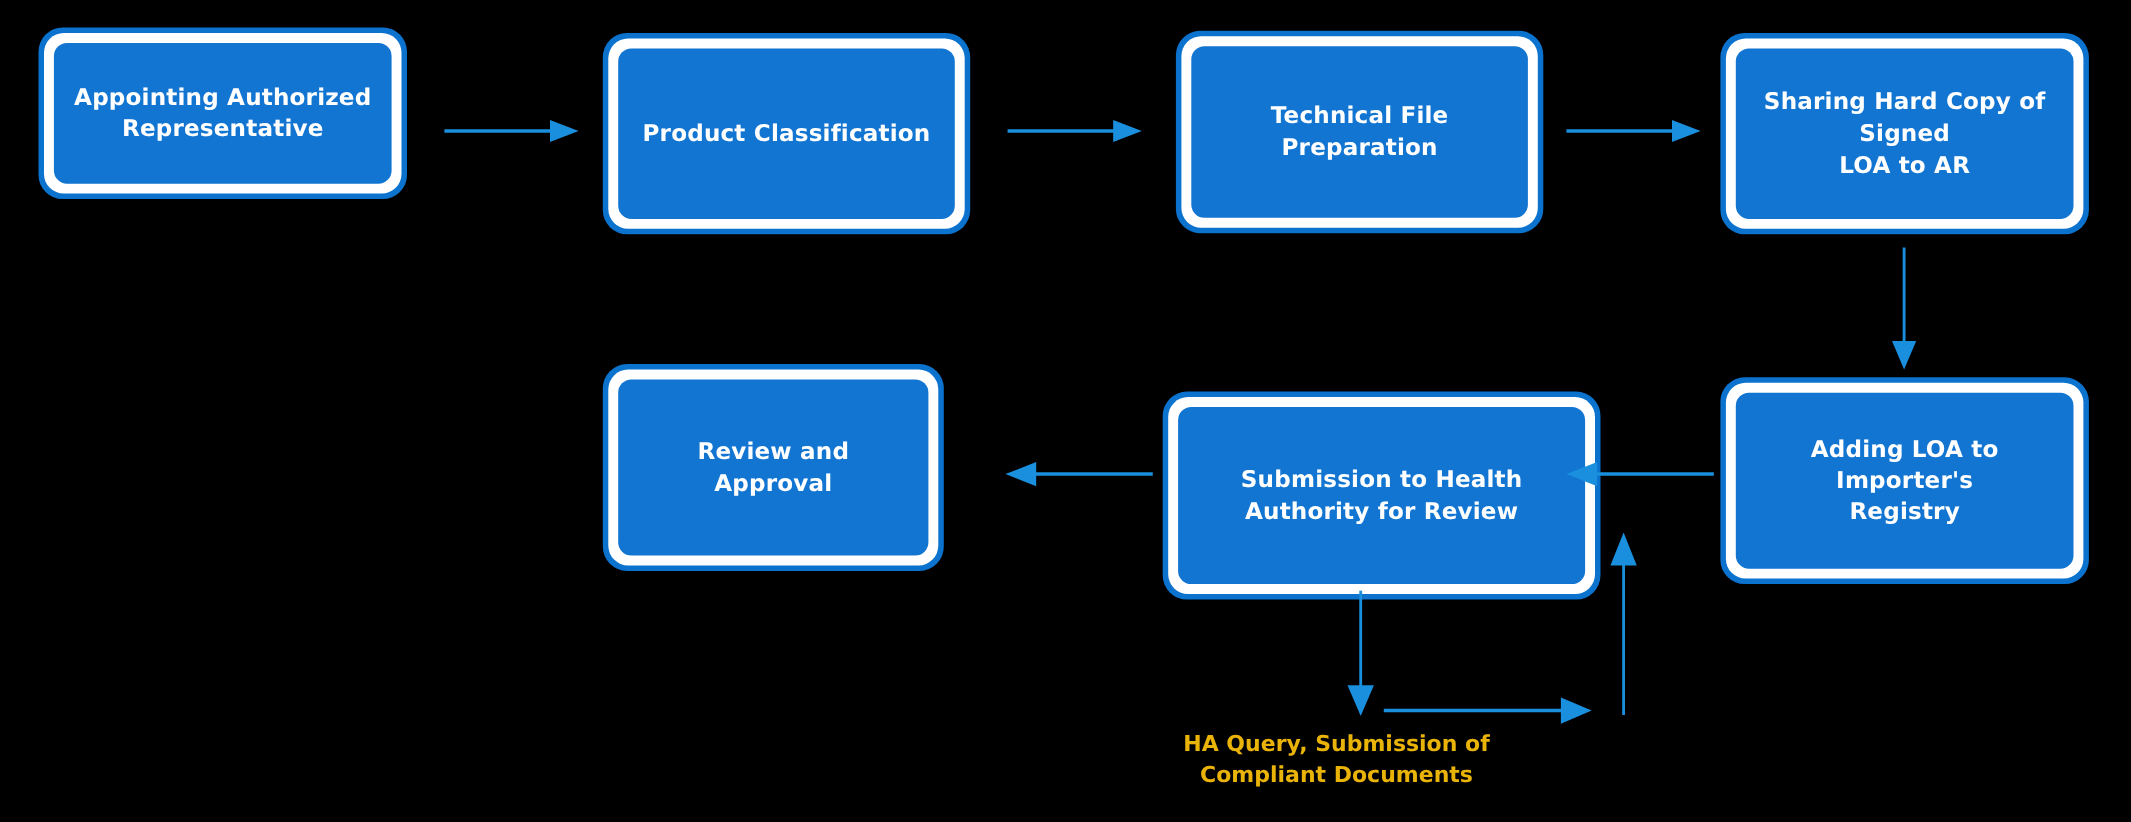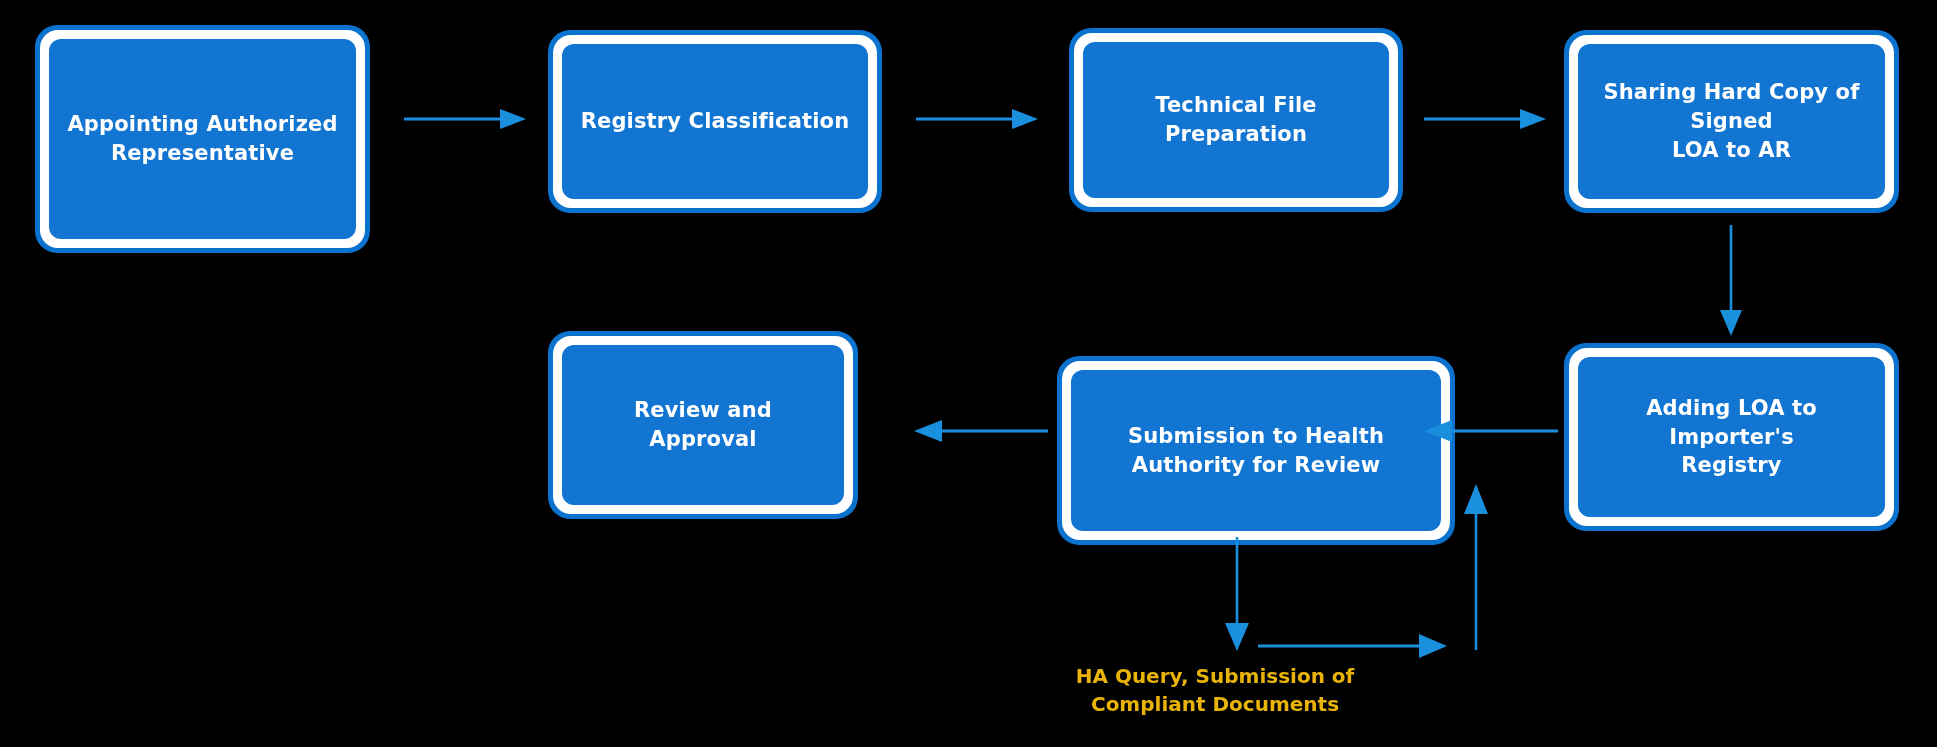--- a/index.html
+++ b/index.html
@@ -70,33 +70,33 @@
     line-height: 1.42;
     text-align: center;
     white-space: pre-line;
   }
 </style>
 </head>
 <body>
 
 <div id="canvas">
 
-  <div class="node" style="left:35px; top:25px; width:335px; height:228px;">
+  <div class="node" style="left:35px; top:25px; width:335px; height:156px;">
     <div class="node-inner">
       <div class="node-face">
         <span class="node-label">Appointing Authorized
 Representative</span>
       </div>
     </div>
   </div>
 
   <div class="node" style="left:548px; top:30px; width:334px; height:183px;">
     <div class="node-inner">
       <div class="node-face">
-        <span class="node-label">Registry Classification</span>
+        <span class="node-label">Product Classification</span>
       </div>
     </div>
   </div>
 
   <div class="node" style="left:1057px; top:28px; width:334px; height:184px;margin-left:12px;">
     <div class="node-inner">
       <div class="node-face">
         <span class="node-label">Technical File Preparation</span>
       </div>
     </div>

